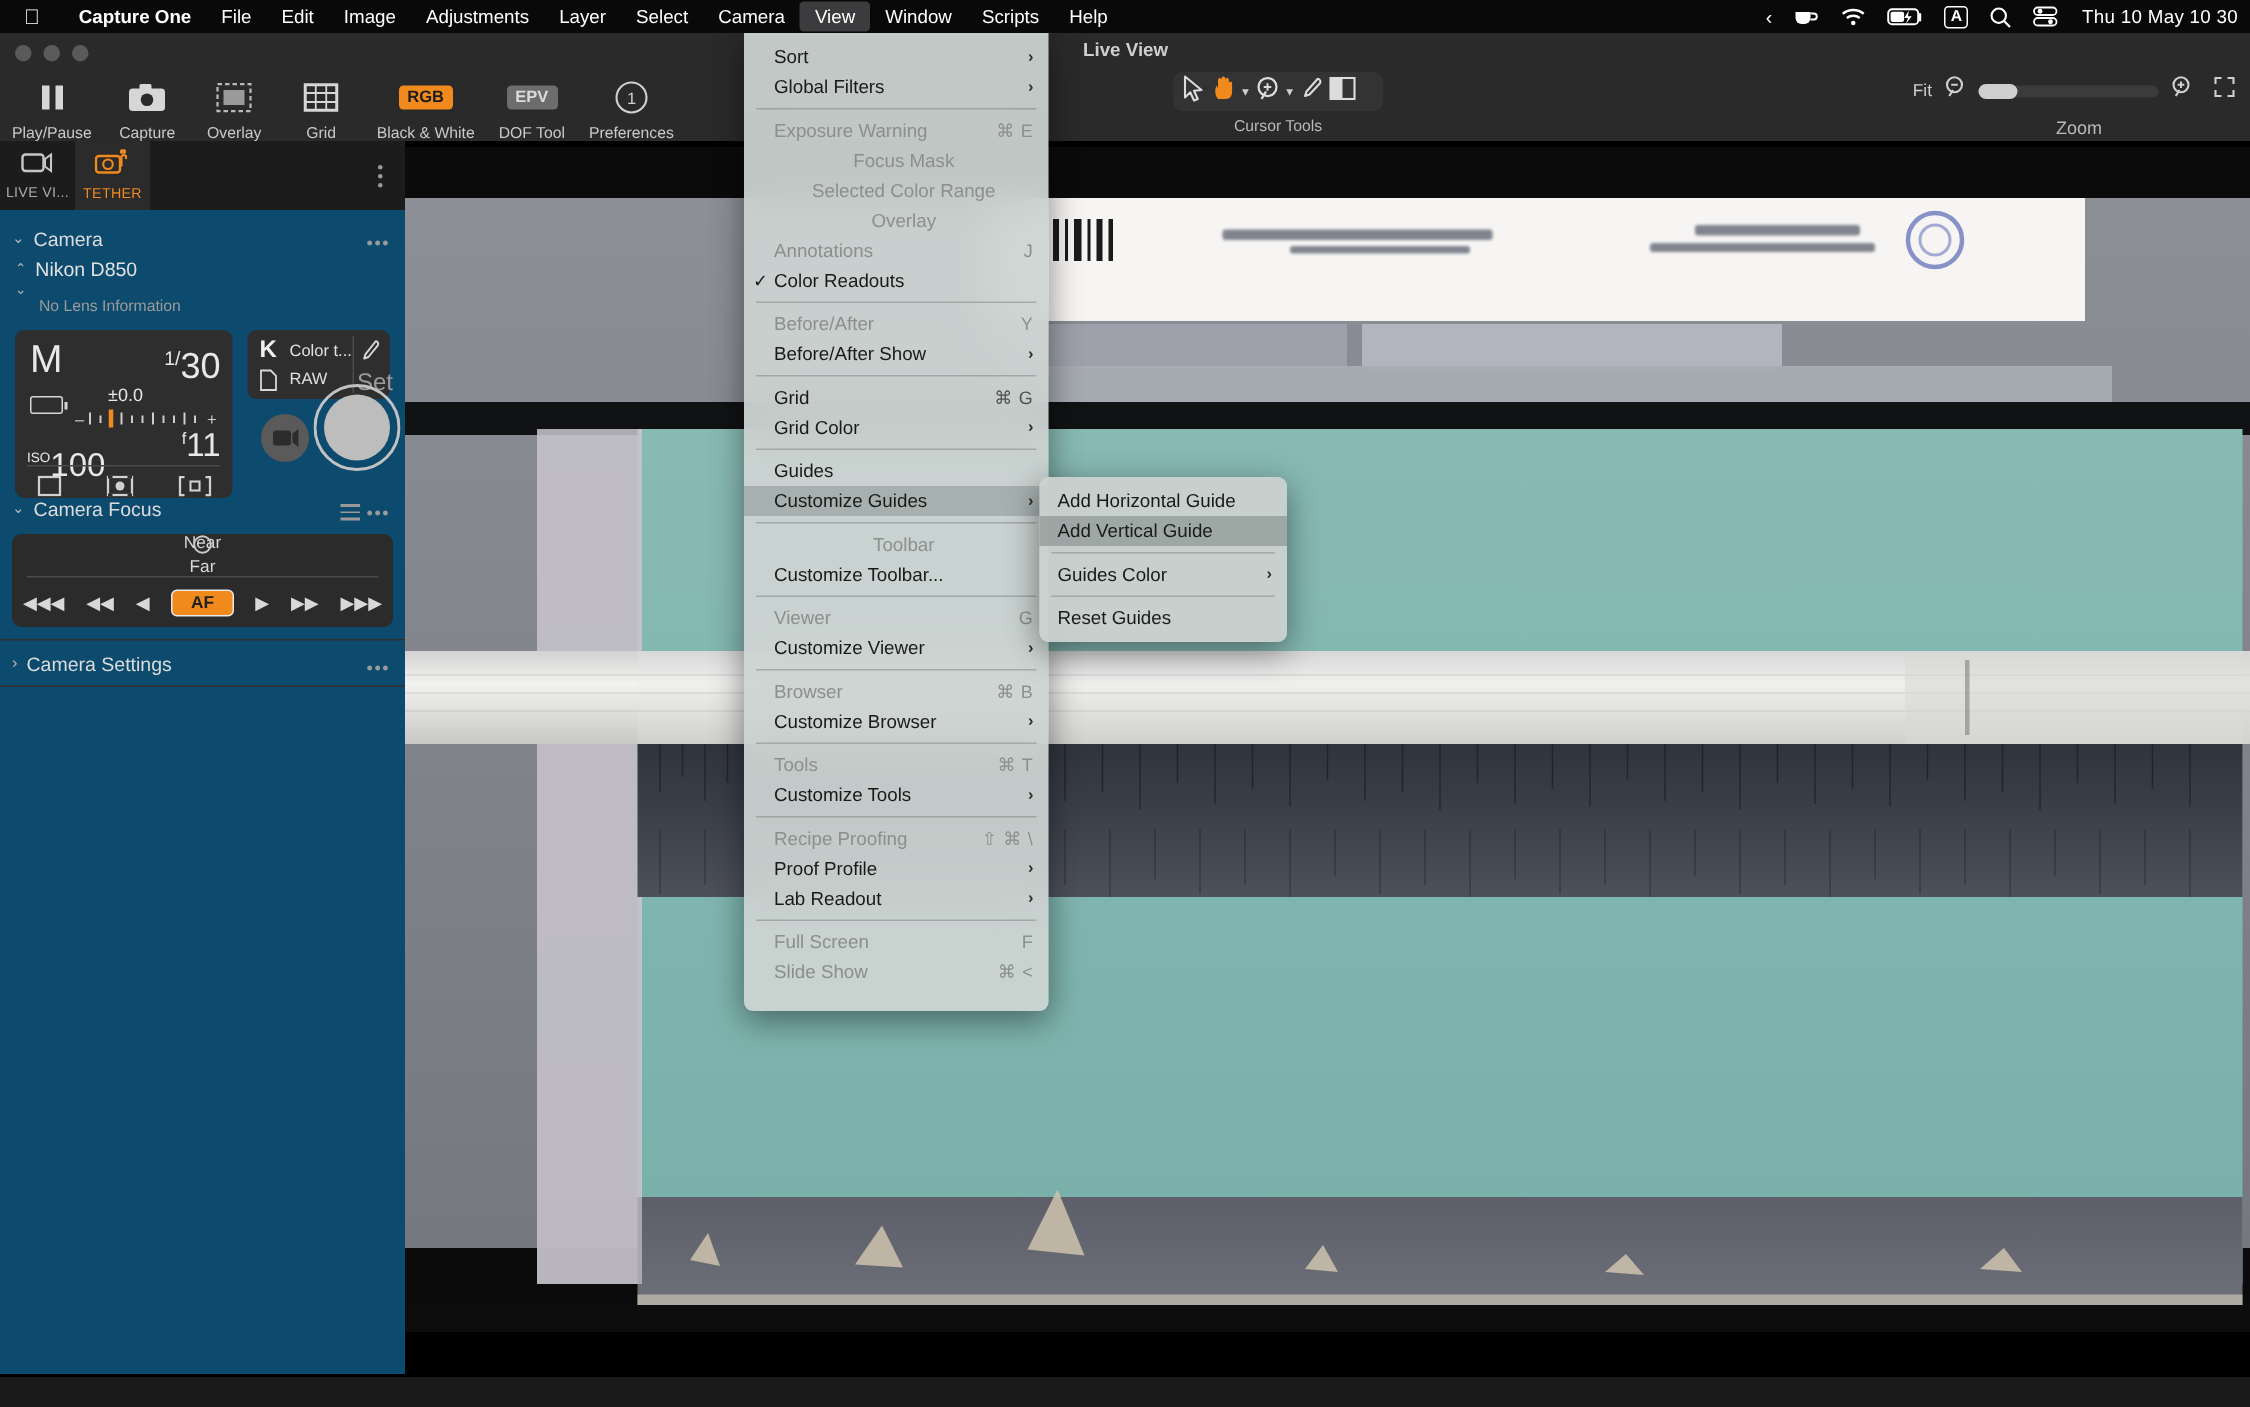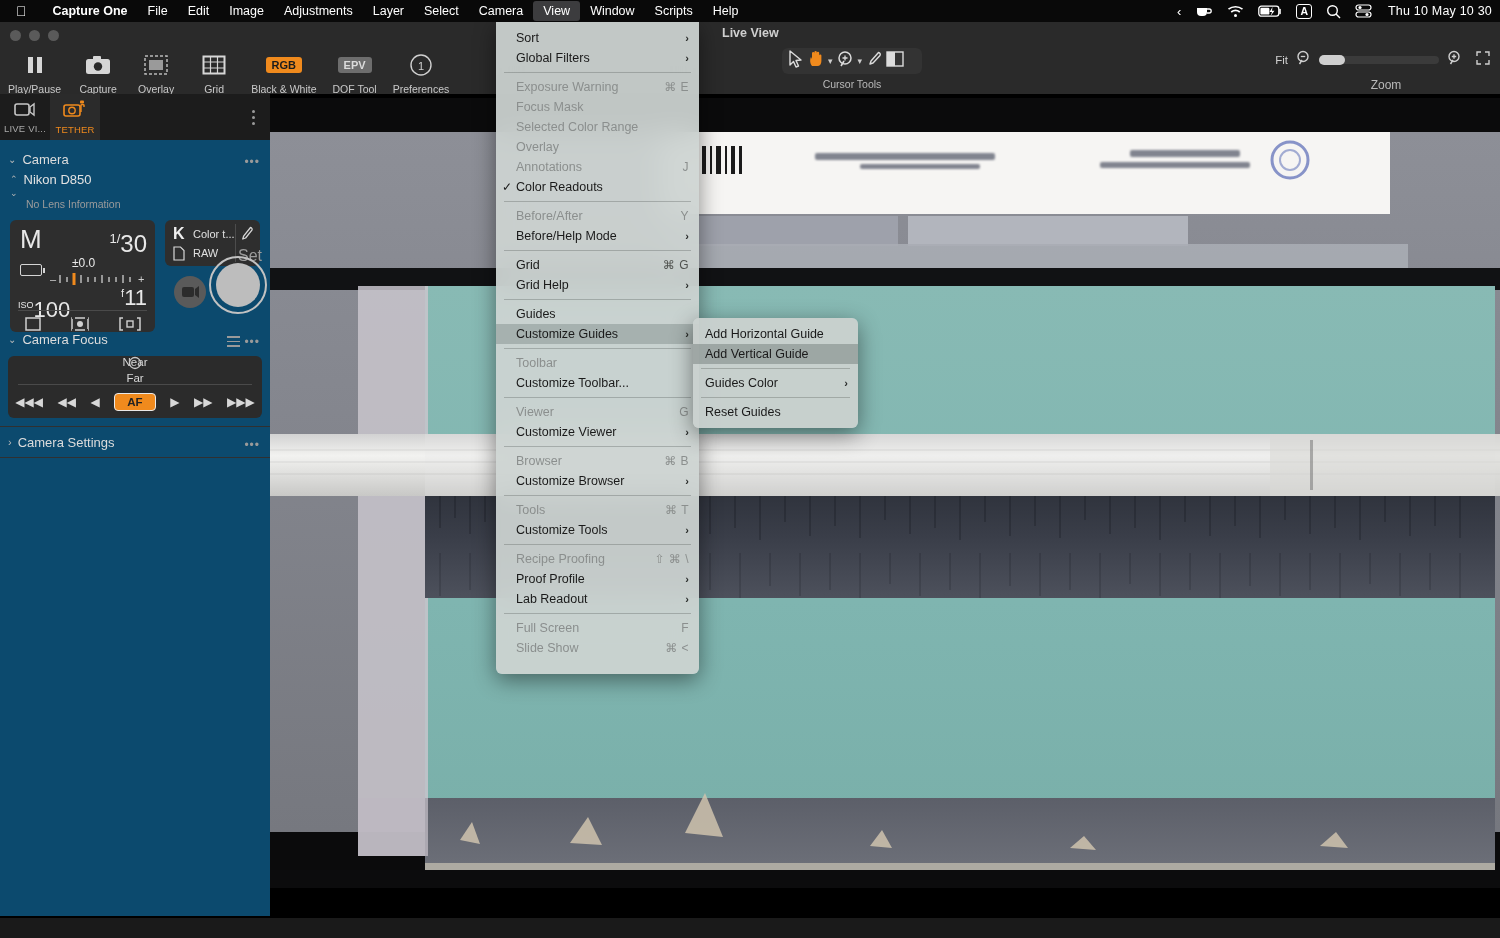--- a/index.html
+++ b/index.html
@@ -103,21 +103,21 @@
   
   .menu{
     position:absolute; left:496px; top:22px; width:203px;
     background:rgba(206,212,210,0.93);
     border-radius:0 0 6px 6px;
     box-shadow:0 6px 22px rgba(0,0,0,.45);
     padding:6px 0 16px 0; z-index:110;
     backdrop-filter:blur(14px);
   }
   .mi{ height:20px; display:flex; align-items:center; padding:0 10px 0 20px; font-size:12.5px; color:#1a1a1a; position:relative;}
-  .mi.dis{ color:#8b8f8e;}
+  .mi.dis{ color:#8b8f8e;justify-content:center;}
   .mi .key{ margin-left:auto; font-size:12px; color:#50534f; letter-spacing:.5px;}
   .mi.dis .key{ color:#8b8f8e;}
   .mi .chev{ margin-left:auto; font-size:11px; font-weight:bold; color:#2a2d2b;}
   .mi .chk{ position:absolute; left:6px; font-size:12px; }
   .mi.hl{ background:rgba(125,138,136,.45); }
   .msep{ height:1px; background:rgba(90,95,93,.35); margin:4px 8px;}
 
   .submenu{
     position:absolute; left:693px; top:318px; width:165px;
     background:rgba(202,209,207,0.95); border-radius:6px;
@@ -615,30 +615,30 @@
       <div class="mi">
         <span class="chk">✓</span>
         <span>Color Readouts</span>
       </div>
       <div class="msep"></div>
       <div class="mi dis">
         <span>Before/After</span>
         <span class="key">Y</span>
       </div>
       <div class="mi">
-        <span>Before/Help Mode</span>
+        <span>Before/After Show</span>
         <span class="chev">›</span>
       </div>
       <div class="msep"></div>
       <div class="mi">
         <span>Grid</span>
         <span class="key">⌘ G</span>
       </div>
       <div class="mi">
-        <span>Grid Help</span>
+        <span>Grid Color</span>
         <span class="chev">›</span>
       </div>
       <div class="msep"></div>
       <div class="mi">
         <span>Guides</span>
       </div>
       <div class="mi hl">
         <span>Customize Guides</span>
         <span class="chev">›</span>
       </div>

